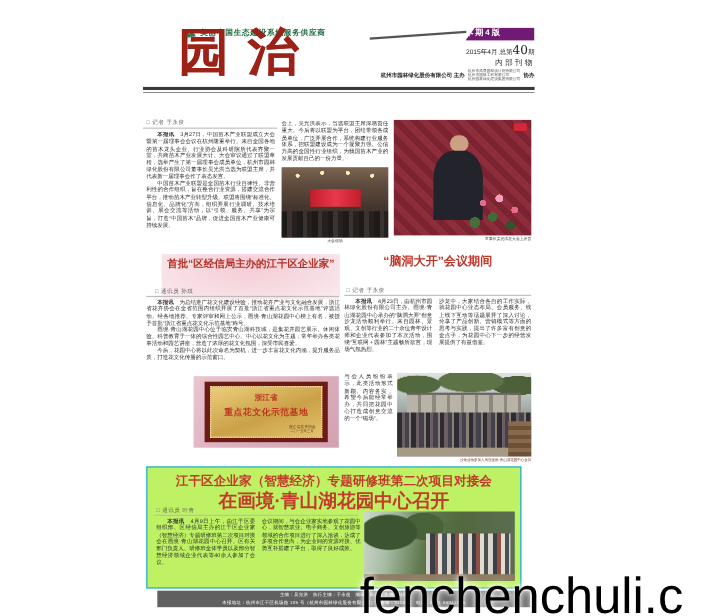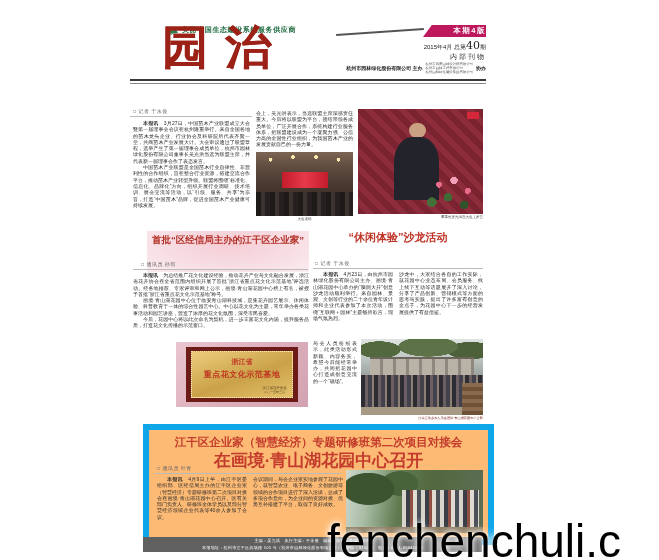--- a/index.html
+++ b/index.html
@@ -4,23 +4,23 @@
 <style>
   html,body{margin:0;padding:0;background:#fff;}
   .canvas{position:relative;width:659px;height:560px;background:#fff;overflow:hidden;
           font-family:"Liberation Sans",sans-serif;-webkit-font-smoothing:antialiased;}
   .abs{position:absolute;}
 
   
   .logo-icon{left:165px;top:25px;width:14px;height:10px;}
   .slogan{left:182px;top:25px;font-size:7px;font-weight:bold;color:#1e6b40;letter-spacing:.6px;}
   .badge-swoosh{left:336px;top:31px;width:88px;height:1.5px;background:#555;transform:rotate(-4deg);}
-  .issue-badge{left:423px;top:25px;width:63px;height:12px;background:#be185d;color:#fff;
-               font-size:7.5px;font-weight:bold;letter-spacing:1.5px;text-align:right;line-height:12px;
-               clip-path:polygon(14% 0,100% 0,100% 100%,0 100%);}
+  .issue-badge{left:423px;top:25px;width:63px;height:12px;background:#701a75;color:#fff;
+               font-size:7.5px;font-weight:bold;letter-spacing:1.5px;text-align:left;line-height:12px;
+               clip-path:polygon(14% 0,100% 0,100% 100%,0 100%);font-family:Liberation Mono, monospace;}
   .paper-title{left:162px;top:24px;font-family:"DejaVu Serif",serif;font-weight:bold;
                font-size:46px;line-height:1;color:#9c2217;letter-spacing:17px;
                text-shadow:.5px 0 0 #9c2217;}
   .issue-line{left:394px;top:39px;width:92px;font-size:6px;color:#222;text-align:right;}
   .issue-line .big-no{font-size:11px;font-family:"DejaVu Serif",serif;}
   .internal-label{left:394px;top:52px;width:92px;font-size:7px;letter-spacing:2px;color:#333;text-align:right;}
   .org-row{left:268px;top:62px;width:218px;display:flex;justify-content:flex-end;align-items:center;gap:3px;}
   .org-main{font-size:5px;color:#222;font-weight:bold;}
   .co-block{font-size:3.4px;line-height:4px;color:#555;text-align:left;}
   .co-label{font-size:5px;color:#222;font-weight:bold;}
@@ -72,21 +72,21 @@
   .salon-h2{left:313px;top:244px;width:170px;text-align:center;font-size:11px;font-weight:bold;color:#bf3427;}
   .salon-byline{left:315px;top:260px;}
   .salon-byline-rule{left:313px;top:268px;width:170px;}
   .salon-col1{left:313px;top:271px;width:80px;height:66px;}
   .salon-col2{left:399px;top:271px;width:84px;height:66px;}
   .salon-side{left:313px;top:340px;width:44px;height:76px;}
   .photo-group{left:361px;top:339px;width:122px;height:76px;}
   .salon-cap{left:361px;top:416px;width:122px;text-align:right;font-size:3.2px;color:#7a2a22;}
 
   
-  .meeting-box{left:143px;top:424px;width:339px;height:109px;border:6px solid #0ea5e9;background:#fdba74;}
+  .meeting-box{left:133px;top:424px;width:339px;height:109px;border:1px solid #0ea5e9;background:#bef264;}
   .meet-h1{position:absolute;left:0;top:5px;width:100%;text-align:center;font-size:11.5px;font-weight:bold;color:#c23b2c;}
   .meet-h2{position:absolute;left:0;top:19px;width:100%;text-align:center;font-size:17px;font-weight:bold;color:#c23b2c;}
   .meet-byline{position:absolute;left:8px;top:35px;}
   .meet-byline-rule{position:absolute;left:6px;top:43px;width:186px;}
   .meet-col1{position:absolute;left:8px;top:46px;width:90px;height:57px;}
   .meet-col2{position:absolute;left:104px;top:46px;width:90px;height:57px;}
   .photo-meet{position:absolute;right:5px;top:40px;width:137px;height:63px;}
 
   
   .footer-bar{left:143px;top:537px;width:339px;height:15px;background:#606060;color:#fff;
@@ -199,21 +199,21 @@
   <div class="abs photo plaque">
     <div class="plaque-frame"></div>
     <div class="plaque-gold">
       <div class="pl1">浙江省</div>
       <div class="pl2">重点花文化示范基地</div>
       <div class="plaque-sig">浙江省花卉协会</div>
       <div class="plaque-date">二〇一五年三月</div>
     </div>
   </div>
 
-  <div class="abs salon-h1">“休闲体验”沙龙活动</div>
+  <div class="abs salon-h1">“脑洞大开”会议期间</div>
   <div class="abs byline salon-byline">□ 记者 于永俊</div>
   <div class="abs byline-rule salon-byline-rule"></div>
   <div class="abs bodytext salon-col1">
     <p><span class="lead-in">本报讯</span>　<span>4月23日，由杭州市园林绿化股份有限公司主办、画境·青山湖花园中心承办的“脑洞大开”创意沙龙活动顺利举行。来自园林、景观、文创等行业的二十余位青年设计师和企业代表参加了本次活动，围绕“互联网＋园林”主题畅所欲言，现场气氛热烈。</span></p>
   </div>
   <div class="abs bodytext salon-col2">
     <p class="noindent">沙龙中，大家结合各自的工作实际，就花园中心业态布局、会员服务、线上线下互动等话题展开了深入讨论，分享了产品创新、营销模式等方面的思考与实践，提出了许多富有创意的金点子，为花园中心下一步的经营发展提供了有益借鉴。</p>
   </div>
   <div class="abs bodytext salon-side">
     <p class="noindent">与会人员纷纷表示，此类活动形式新颖、内容务实，希望今后能经常举办，共同把花园中心打造成创意交流的一个“磁场”。</p>

